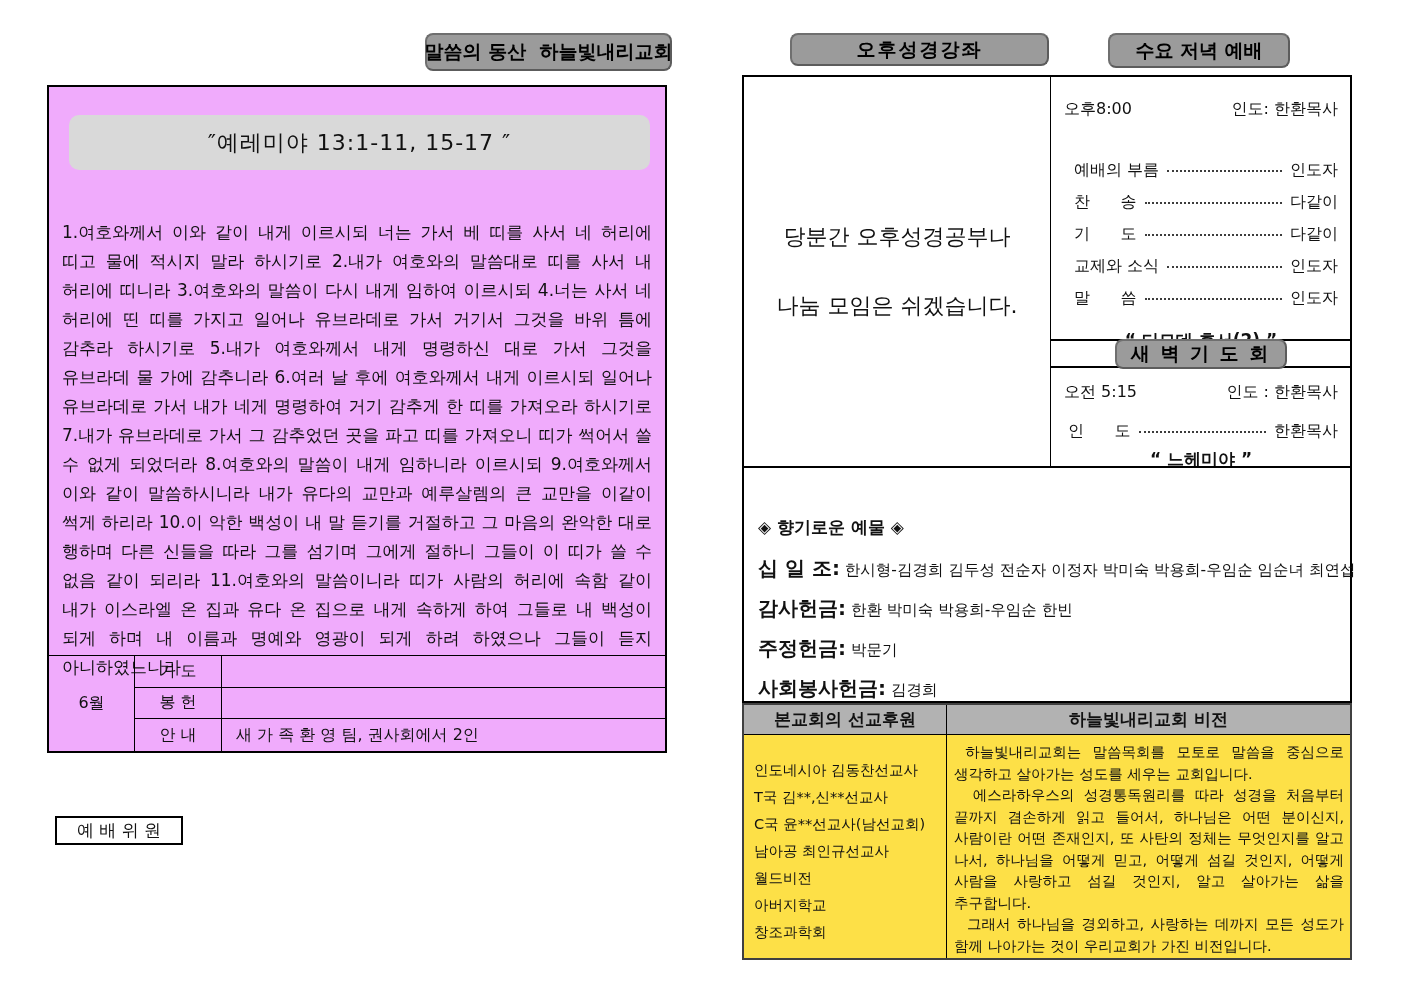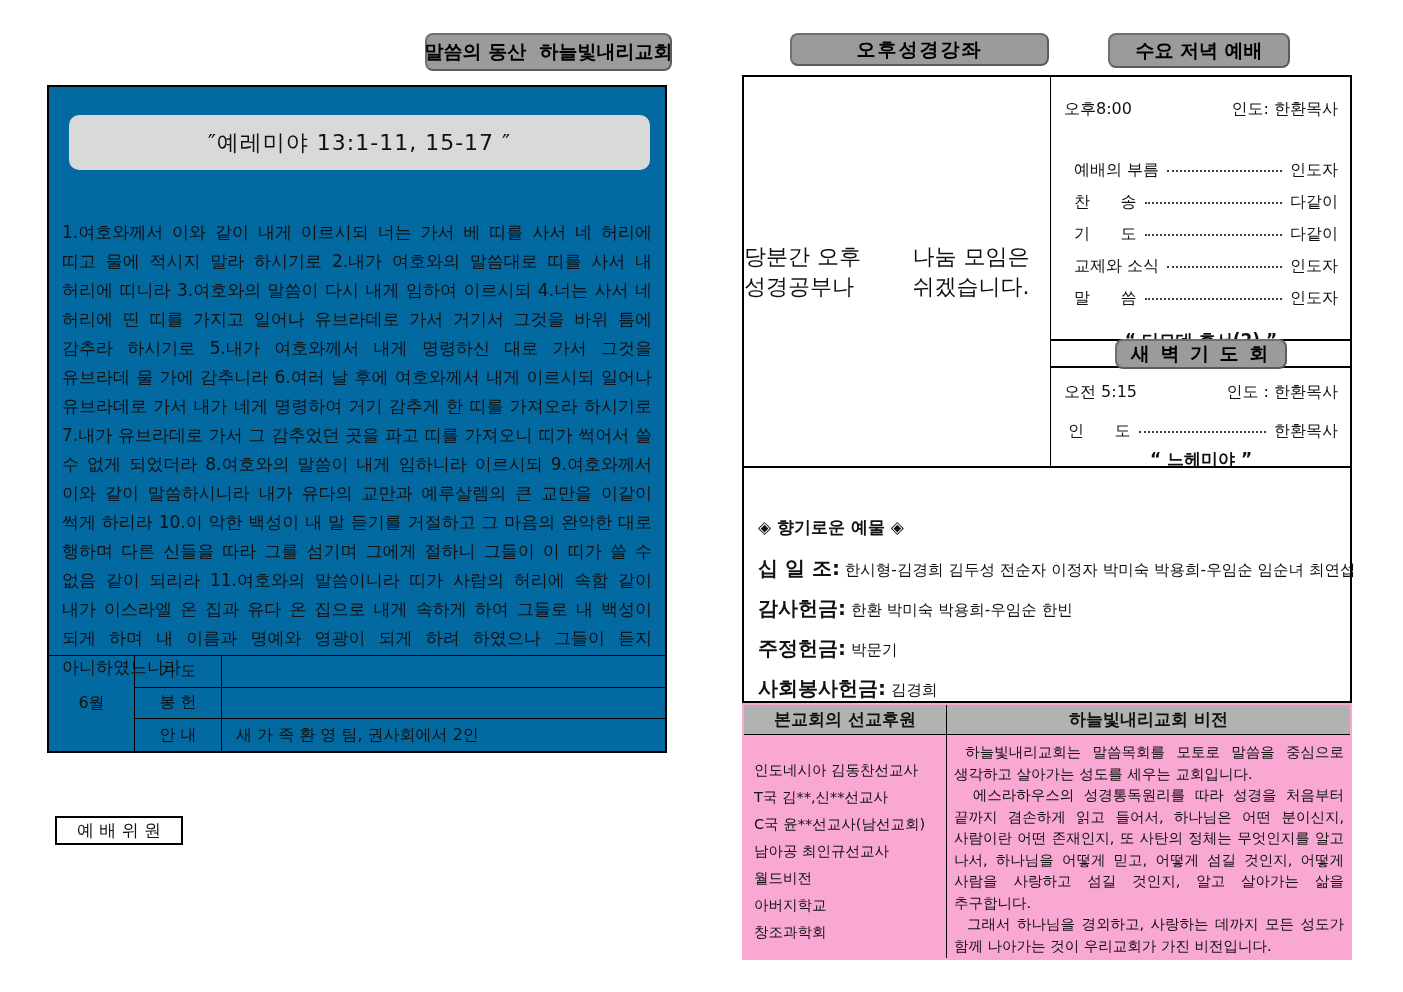--- a/index.html
+++ b/index.html
@@ -8,21 +8,21 @@
 
   
   .gbadge {
     position:absolute; background:#9b9b9b; border:2px solid #6f6f6f;
     border-right-color:#5c5c5c; border-bottom-color:#5c5c5c;
     border-radius:8px; display:flex; align-items:center; justify-content:center;
     font-weight:bold; color:#000; white-space:pre;
   }
 
   
-  .page-left { position:absolute; left:47px; top:85px; width:620px; height:668px; border:2px solid #000; background:#0369a1; }
+  .page-left { position:absolute; left:47px; top:85px; width:620px; height:668px; border:2px solid #000; background:#f0abfc; }
   .title-box {
     position:absolute; left:20px; top:28px; width:581px; height:55px;
     background:#d9d9d9; border-radius:10px; display:flex; align-items:center; justify-content:center;
     font-size:22px; letter-spacing:1px;
   }
   .scripture { position:absolute; left:13px; right:13px; font-size:17px; line-height:29px; text-align:justify; word-break:keep-all; }
   .p1 { top:131px; }
   .p2 { top:513px; }
   .committee-label {
     position:absolute; left:6px; top:729px; width:128px; height:29px; border:2px solid #000;
@@ -34,21 +34,21 @@
   }
   .t-month { grid-row:1/4; border-right:1px solid #000; display:flex; align-items:center; justify-content:center; }
   .t-label { border-right:1px solid #000; border-bottom:1px solid #000; display:flex; align-items:center; justify-content:center; white-space:pre; }
   .t-value { border-bottom:1px solid #000; display:flex; align-items:center; padding-left:14px; white-space:pre; }
   .t-label.last, .t-value.last { border-bottom:none; }
 
   
   .right-main { position:absolute; left:742px; top:75px; width:610px; height:393px; border:2px solid #000; background:#fff; }
   .afternoon-cell {
     position:absolute; left:0; top:0; bottom:0; width:307px; border-right:1px solid #000;
-    display:flex; flex-direction:row; align-items:center; justify-content:center; gap:39px; font-size:22px;
+    display:flex; flex-direction:column; align-items:center; justify-content:center; gap:39px; font-size:22px;
   }
   .wed-cell { position:absolute; left:308px; right:0; top:0; height:262px; padding:0 12px; }
   .head-row { display:flex; justify-content:space-between; font-size:16px; }
   .wed-cell .head-row { margin-top:22px; }
   .order-list { margin-top:40px; padding-left:10px; }
   .order-row { display:flex; align-items:center; font-size:16px; margin-bottom:11px; }
   .order-label { white-space:pre; }
   .dots { flex:1; height:0; border-top:2px dotted #3c3c3c; margin:0 8px; }
   .order-value { white-space:pre; }
   .sermon { text-align:center; font-weight:bold; font-size:17px; margin-top:20px; }
@@ -60,21 +60,21 @@
   .dawn-band .gbadge { position:relative; width:172px; height:30px; font-size:19px; letter-spacing:2px; }
   .dawn-cell { position:absolute; left:308px; right:0; top:291px; bottom:0; padding:14px 12px 0; }
   .dawn-cell .order-row { margin-top:18px; margin-bottom:0; padding-left:4px;justify-content:center; }
   .dawn-cell .sermon { margin-top:6px; }
 
   .offerings { position:absolute; left:742px; top:466px; width:610px; height:237px; border:2px solid #000; background:#fff; padding:48px 14px 0; }
   .off-title { font-weight:bold; font-size:17px; margin-bottom:16px; }
   .off-row { font-size:15.5px; margin-bottom:13px; white-space:nowrap; }
   .off-row b { font-size:20px; }
 
-  .bottom-table { position:absolute; left:742px; top:703px; width:610px; height:257px; border:2px solid #f9a8d4; background:#f9a8d4; }
+  .bottom-table { position:absolute; left:742px; top:703px; width:610px; height:257px; border:2px solid #404040; background:#fde047; }
   .bt-header { display:flex; height:30px; background:#b2b2b2; border-bottom:1px solid #000; font-weight:bold; font-size:17px; }
   .bt-h-left { width:203px; border-right:1px solid #000; display:flex; align-items:center; justify-content:center; }
   .bt-h-right { flex:1; display:flex; align-items:center; justify-content:center; }
   .bt-body { display:flex; height:223px; }
   .bt-left { width:203px; border-right:1px solid #000; padding:22px 8px 6px 10px; font-size:14.5px; line-height:27px; white-space:nowrap; }
   .bt-right { flex:1; padding:7px 6px 0 7px; font-size:14.5px; line-height:21.5px; text-align:justify; word-break:keep-all; }
   .bt-right p { white-space:pre-wrap; }
 
   .badge-top-left { left:425px; top:33px; width:247px; height:38px; font-size:19px; }
   .badge-afternoon { left:790px; top:33px; width:259px; height:33px; font-size:19px; letter-spacing:2px; }

